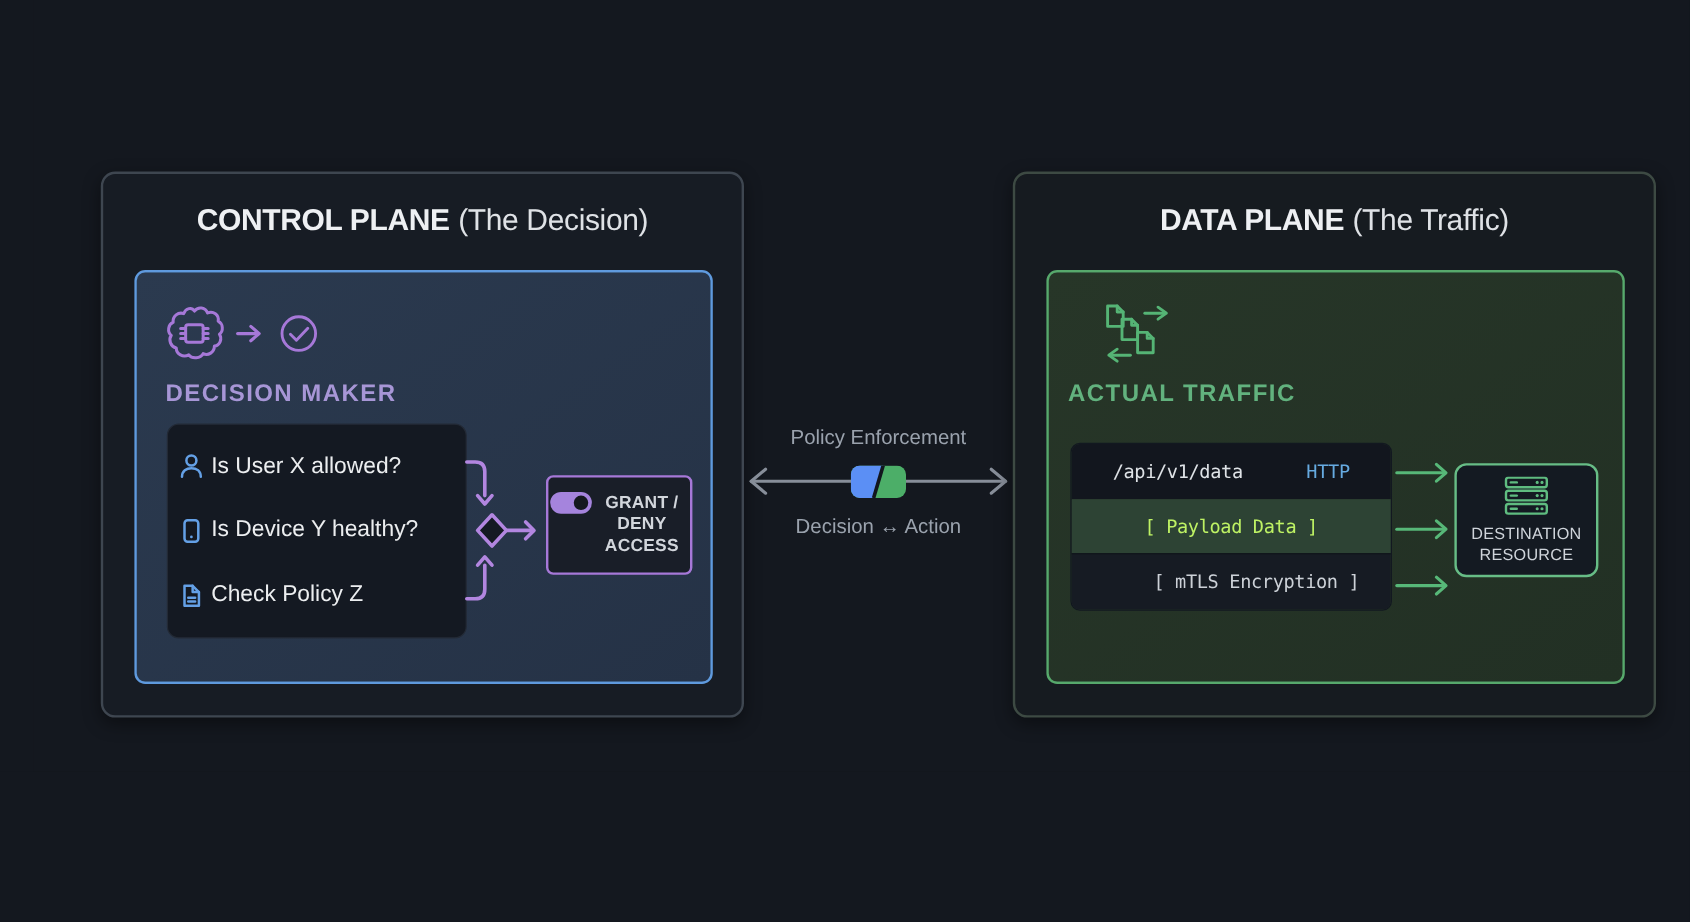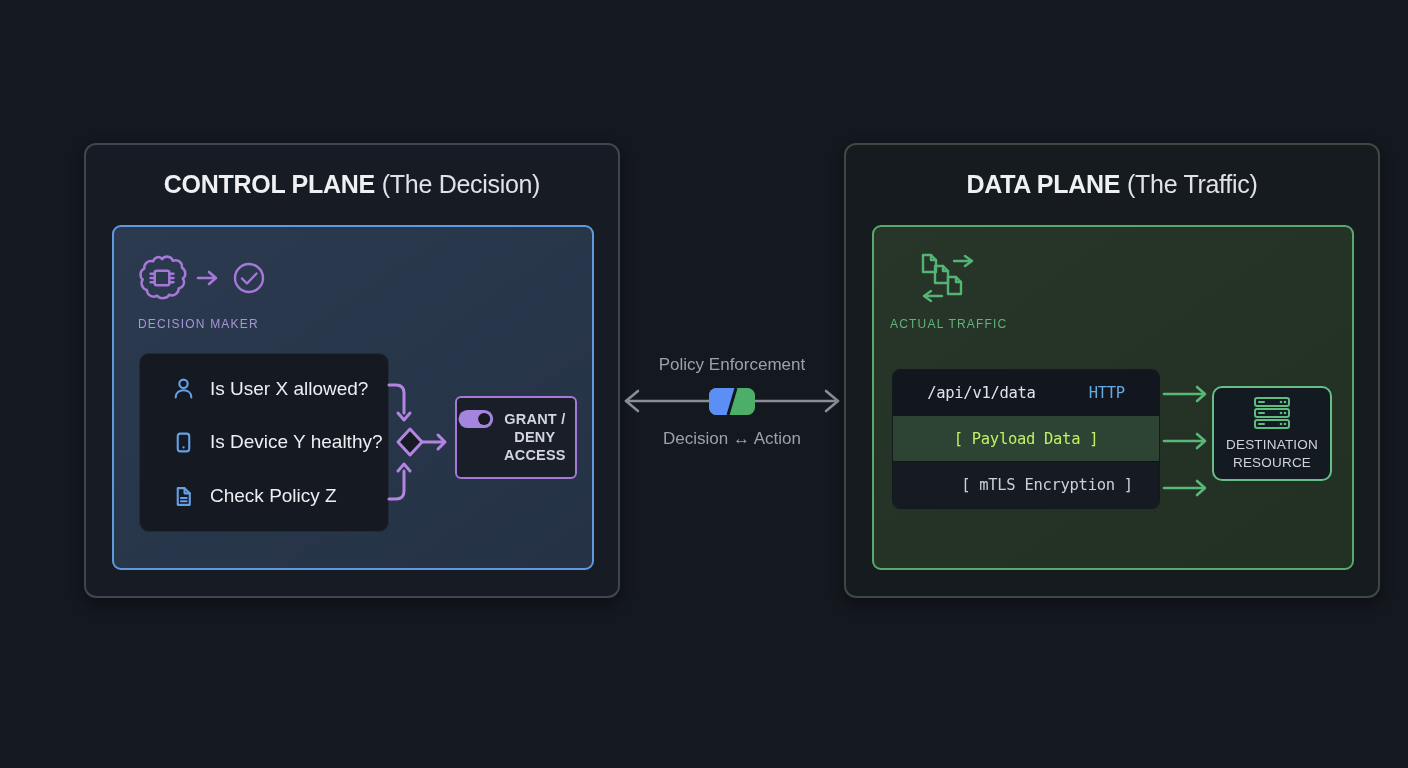--- a/index.html
+++ b/index.html
@@ -26,32 +26,32 @@
   .panel-title .bold { font-weight:700; }
   .panel-title .normal { font-weight:400; color:#dfe2e6; margin-left:7px; }
   
   .panel-inner {
     position:absolute; left:26px; top:80px; width:482px; height:345px;
     border-radius:9px;
   }
   .panel-inner.blue  { background:linear-gradient(145deg,#2b3a4f,#253246); border:2px solid #5f9ade; }
   .panel-inner.green { background:linear-gradient(145deg,#273628,#223024); border:2px solid #57a96c; }
   .section-label {
-    position:absolute; font-size:12px; font-weight:400; letter-spacing:1.2px;
+    position:absolute; font-size:20px; font-weight:700; letter-spacing:1.2px;
     white-space:nowrap;
   }
   
   .dm-icons { position:absolute; left:23px; top:26px; display:flex; align-items:center; gap:9px; }
   .dm-label { left:24px; top:90px; color:#a796d6; }
   .checklist-card {
     position:absolute; left:25px; top:126px; width:250px; height:179px;
     background:#141922; border-radius:10px; border:1px solid #232a36;
     display:flex; flex-direction:column; justify-content:space-around; padding:8px 0;
   }
-  .check-item { display:flex; align-items:center; gap:15px; padding-left:32px; }
+  .check-item { display:flex; align-items:center; gap:5px; padding-left:8px; }
   .check-item .txt { font-size:19px; color:#eceef0; }
   .grant-box {
     position:absolute; left:341px; top:169px; width:122px; height:83px;
     background:#191e28; border:2px solid #a678d8; border-radius:6px;
     display:flex; flex-direction:row; align-items:flex-start; padding-top:8px;
   }
   .grant-text {
     margin-top:4px; font-size:14.5px; font-weight:700; color:#d2d6dc;
     text-align:center; line-height:1.25; letter-spacing:.2px;
   }

